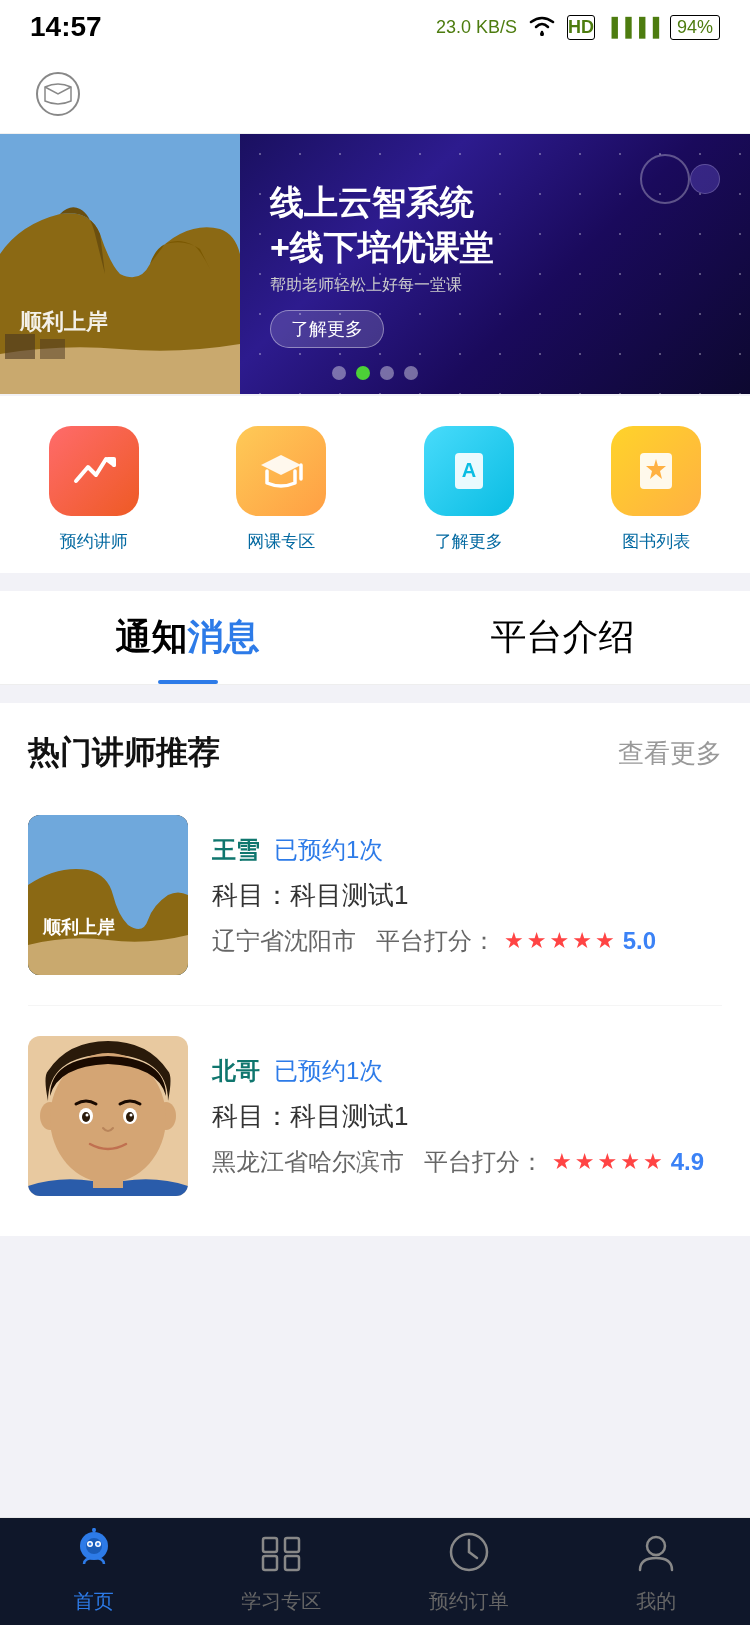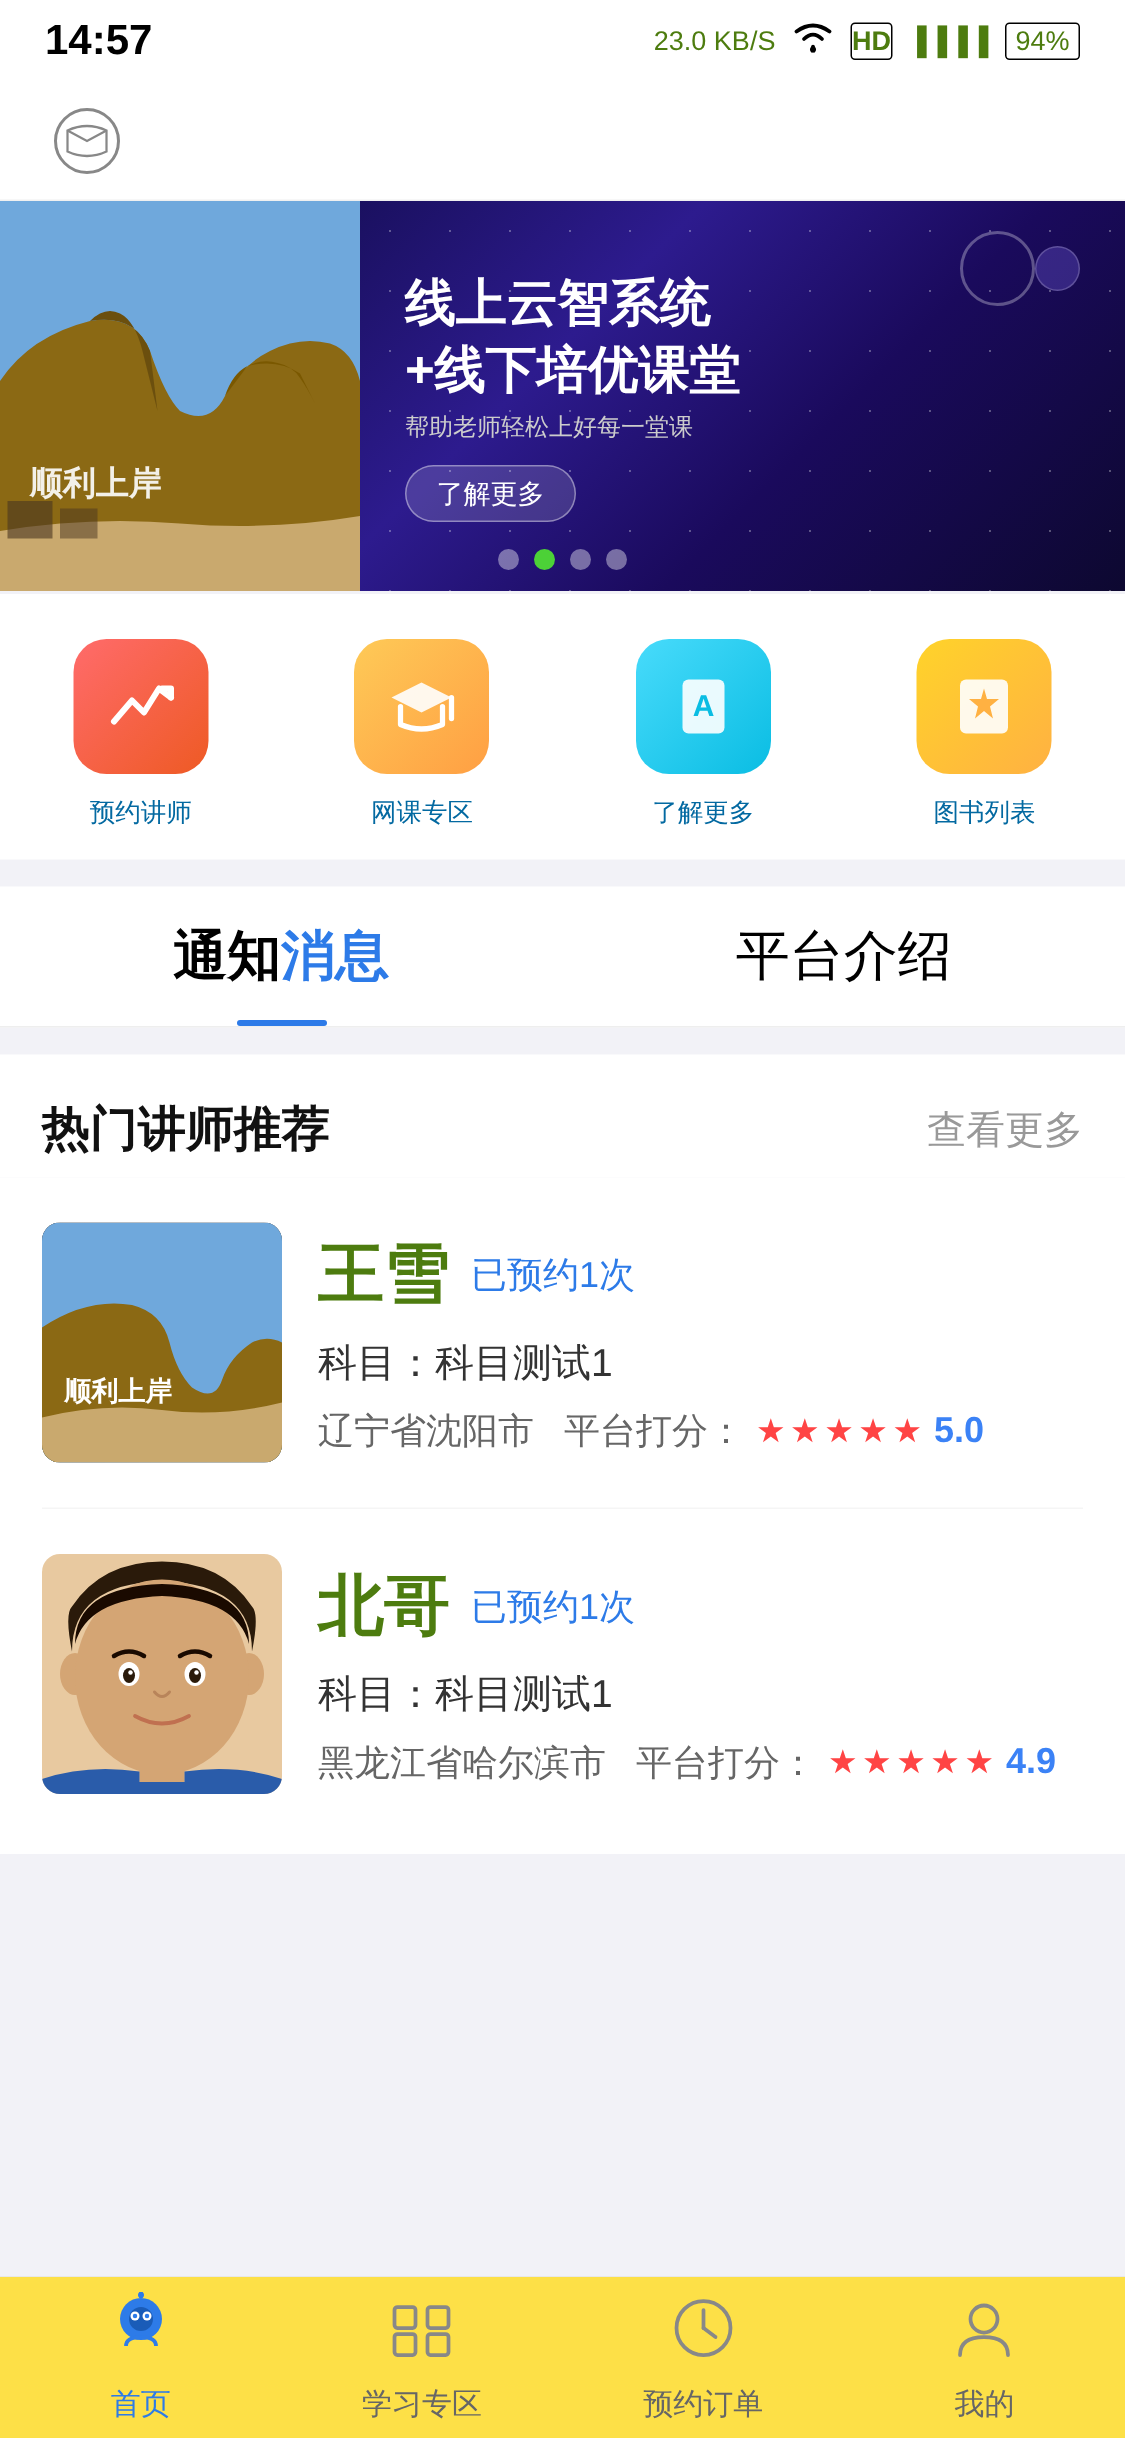--- a/index.html
+++ b/index.html
@@ -283,23 +283,23 @@
     .teacher-info {
       flex: 1;
     }
     .teacher-name-row {
       display: flex;
       align-items: center;
       gap: 14px;
       margin-bottom: 12px;
     }
     .teacher-name {
-      font-size: 44px;
+      font-size: 24px;
       font-weight: 700;
-      color: #4d7c0f;
+      color: #0f766e;
     }
     .booking-count {
       font-size: 24px;
       color: #666;
     }
     .booking-count span {
       color: #2d7be8;
     }
     .teacher-subject {
       font-size: 26px;
@@ -339,21 +339,21 @@
       font-weight: 600;
     }
 
     
     .bottom-nav {
       position: fixed;
       bottom: 0;
       left: 0;
       width: 750px;
       height: 108px;
-      background: #fde047;
+      background: #0f172a;
       border-top: 1px solid #e8e8e8;
       display: flex;
       justify-content: space-around;
       align-items: center;
       z-index: 100;
     }
     .nav-item {
       display: flex;
       flex-direction: column;
       align-items: center;

